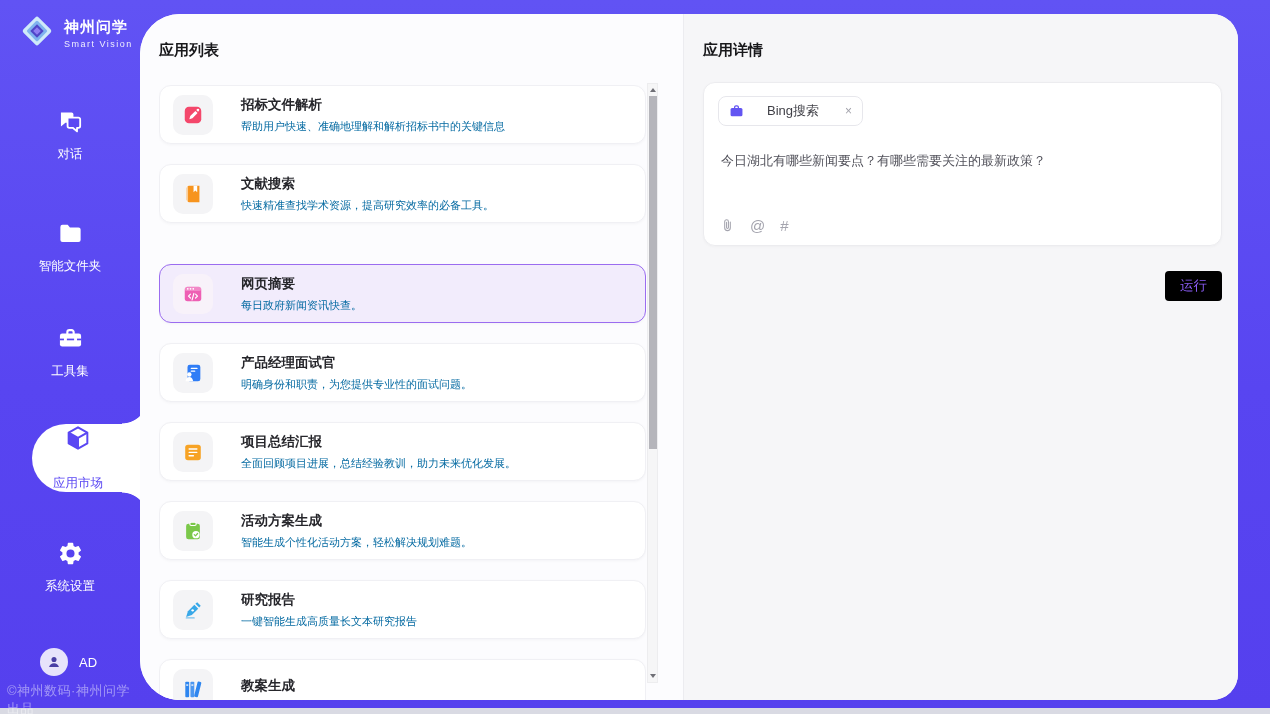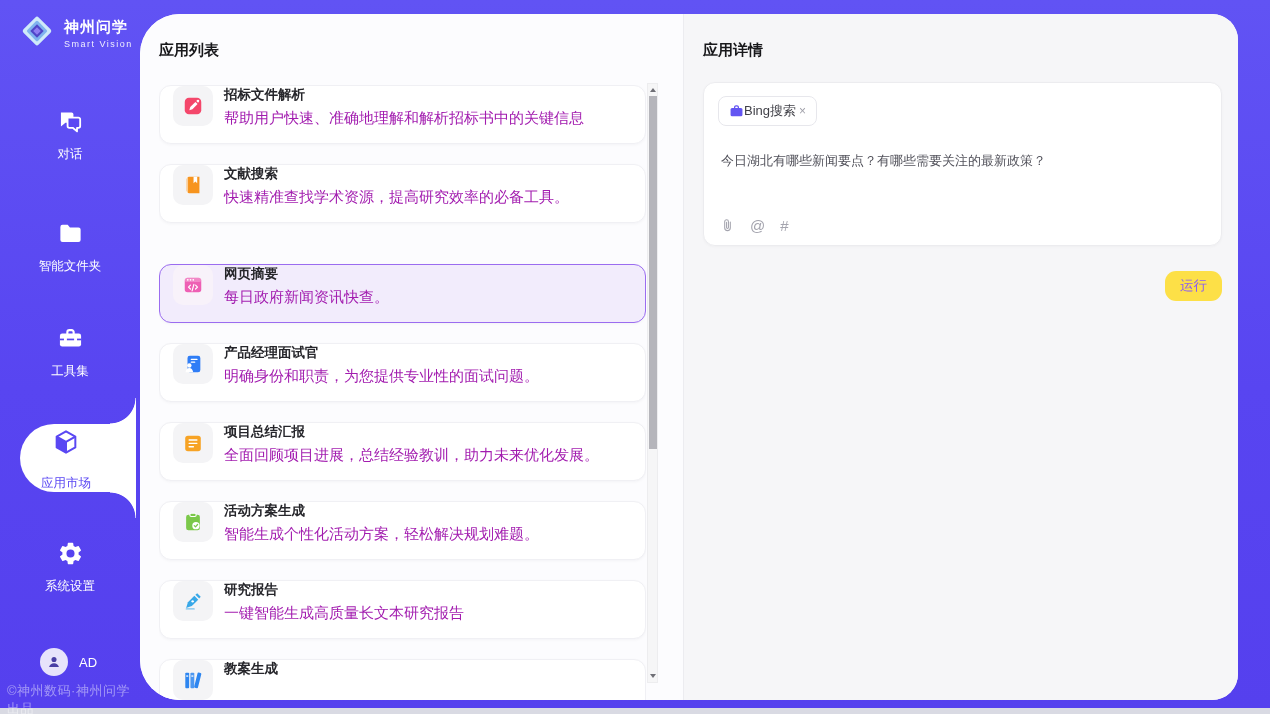--- a/index.html
+++ b/index.html
@@ -7,63 +7,63 @@
   .frame { position:absolute; left:0; top:0; width:1270px; height:708px; background:linear-gradient(180deg,#6153f4 0%,#5845f1 55%,#5540ee 100%); }
 
   
   .sidebar { position:absolute; left:0; top:0; width:140px; height:533px; color:#fff; }
   .logo { position:absolute; left:18px; top:12px; display:flex; align-items:center; gap:8px; }
   .logo-text .cn { font-size:15px; font-weight:bold; letter-spacing:1px; }
   .logo-text .en { font-size:9px; letter-spacing:1.5px; opacity:.9; margin-top:2px; }
   .nav-item { position:absolute; left:0; width:140px; display:flex; flex-direction:column; align-items:center; gap:7px; cursor:pointer; }
   .nav-item .lbl { font-size:12.5px; color:#fff; }
   .nav-item .lbl.u { }
-  .nav-item.active { left:20px; width:116px; height:68px; background:#fff; border-radius:34px 0 0 34px; justify-content:flex-end; gap:15px; padding-right:24px; }
+  .nav-item.active { left:32px; width:116px; height:68px; background:#fff; border-radius:34px 0 0 34px; justify-content:space-between; gap:15px; padding-right:24px; }
   .nav-item.active .lbl { color:#5a47f3; }
   .nav-item.active::before, .nav-item.active::after { content:""; position:absolute; right:0; width:26px; height:26px; }
   .nav-item.active::before { top:-26px; background:radial-gradient(circle 26px at 0 0, rgba(0,0,0,0) 25px, #fff 25.8px); }
   .nav-item.active::after { bottom:-26px; background:radial-gradient(circle 26px at 0 100%, rgba(0,0,0,0) 25px, #fff 25.8px); }
   .user { position:absolute; left:40px; top:648px; display:flex; align-items:center; gap:11px; cursor:pointer; }
   .avatar { width:28px; height:28px; border-radius:50%; background:#e7e3fb; display:flex; align-items:center; justify-content:center; }
   .user .uname { font-size:13px; color:#fff; }
   .side-footer { position:absolute; left:7px; top:682px; width:133px; font-size:13px; color:rgba(255,255,255,.45); letter-spacing:.5px; }
 
   
   .content { position:absolute; left:140px; top:14px; width:1098px; height:686px; border-radius:40px 26px 26px 40px; background:#fcfcfe; overflow:hidden; }
   .list-panel { position:absolute; left:0; top:0; bottom:0; width:543px; background:#fcfcfe; }
   .detail-panel { position:absolute; left:543px; right:0; top:0; bottom:0; background:#f6f6f8; border-left:1px solid #ececf0; }
   .panel-title { position:absolute; left:19px; top:27px; font-size:15px; font-weight:bold; color:#18181b; }
 
   
   .cards { position:absolute; left:19px; right:37px; top:71px; bottom:0; overflow:hidden; }
-  .card { height:59px; margin-bottom:20px; background:#fff; border:1px solid #f0f0f4; border-radius:12px; display:flex; align-items:flex-start; padding:0 13px; gap:11px; box-shadow:0 1px 3px rgba(20,20,40,.04); cursor:pointer; }
+  .card { height:59px; margin-bottom:20px; background:#fff; border:1px solid #f0f0f4; border-radius:12px; display:flex; align-items:center; padding:0 13px; gap:28px; box-shadow:0 1px 3px rgba(20,20,40,.04); cursor:pointer; }
   .card.selected { background:#f2ecfc; border:1.5px solid #9b6cf0;margin-top:41px; }
   .tile { width:40px; height:40px; border-radius:10px; background:#f4f4f6; flex:0 0 auto; display:flex; align-items:center; justify-content:center; }
   .card.selected .tile { background:#f8f2fa; }
   .cicon { display:flex; }
   .ctitle { font-size:13.5px; font-weight:bold; color:#26262b; margin-bottom:5px; }
-  .cdesc { font-size:15px; color:#a21caf; }
+  .cdesc { font-size:11px; color:#0369a1; }
 
   
   .sbar { position:absolute; right:25px; top:69px; width:11px; height:600px; background:#f6f6f7; border:1px solid #ededef; }
   .sarrow { position:absolute; left:0; width:9px; height:12px; display:flex; align-items:center; justify-content:center; cursor:pointer; }
   .sarrow.up { top:0; } .sarrow.down { bottom:0; }
   .tri-up { width:0; height:0; border-left:3.5px solid transparent; border-right:3.5px solid transparent; border-bottom:4.5px solid #6f6f76; }
   .tri-down { width:0; height:0; border-left:3.5px solid transparent; border-right:3.5px solid transparent; border-top:4.5px solid #6f6f76; }
   .sthumb { position:absolute; left:0.5px; top:12px; width:8px; height:353px; background:#b5b5bb; cursor:grab; }
 
   
   .detail-card { position:absolute; left:19px; right:16px; top:68px; height:164px; background:#fff; border:1px solid #ececef; border-radius:12px; box-shadow:0 1px 3px rgba(20,20,40,.03); }
-  .tool-tag { position:absolute; left:14px; top:13px; height:30px; display:inline-flex; align-items:center; gap:0; padding:0 10px; border:1px solid #e7e7ec; border-radius:8px; background:#fff; cursor:default; }
+  .tool-tag { position:absolute; left:14px; top:13px; height:30px; display:inline-flex; align-items:center; gap:23px; padding:0 10px; border:1px solid #e7e7ec; border-radius:8px; background:#fff; cursor:default; }
   .tool-tag .tlbl { font-size:13px; color:#3f3f46; }
   .tool-tag .tclose { font-size:12px; color:#a1a1aa; margin-left:3px; cursor:pointer; }
   .question { position:absolute; left:17px; right:16px; top:68px; font-size:13px; color:#52525b; line-height:1.5; cursor:text; }
   .composer { position:absolute; left:16px; bottom:11px; display:flex; align-items:center; gap:15px; color:#a4a4ae; }
   .composer .ch { font-size:15px; cursor:pointer; }
-  .run-btn { position:absolute; right:16px; top:257px; height:30px; padding:0 15px; background:#fde047; color:#8a5cf5; font-size:13.5px; border:none; border-radius:11px; line-height:30px; cursor:pointer; }
+  .run-btn { position:absolute; right:16px; top:257px; height:30px; padding:0 15px; background:#000000; color:#8a5cf5; font-size:13.5px; border:none; border-radius:4px; line-height:30px; cursor:pointer; }
 </style>
 </head>
 <body>
 
 <div class="frame">
 
   <div class="sidebar">
     <div class="logo">
       <span>
         <svg width="38" height="38" viewBox="0 0 24 24">

